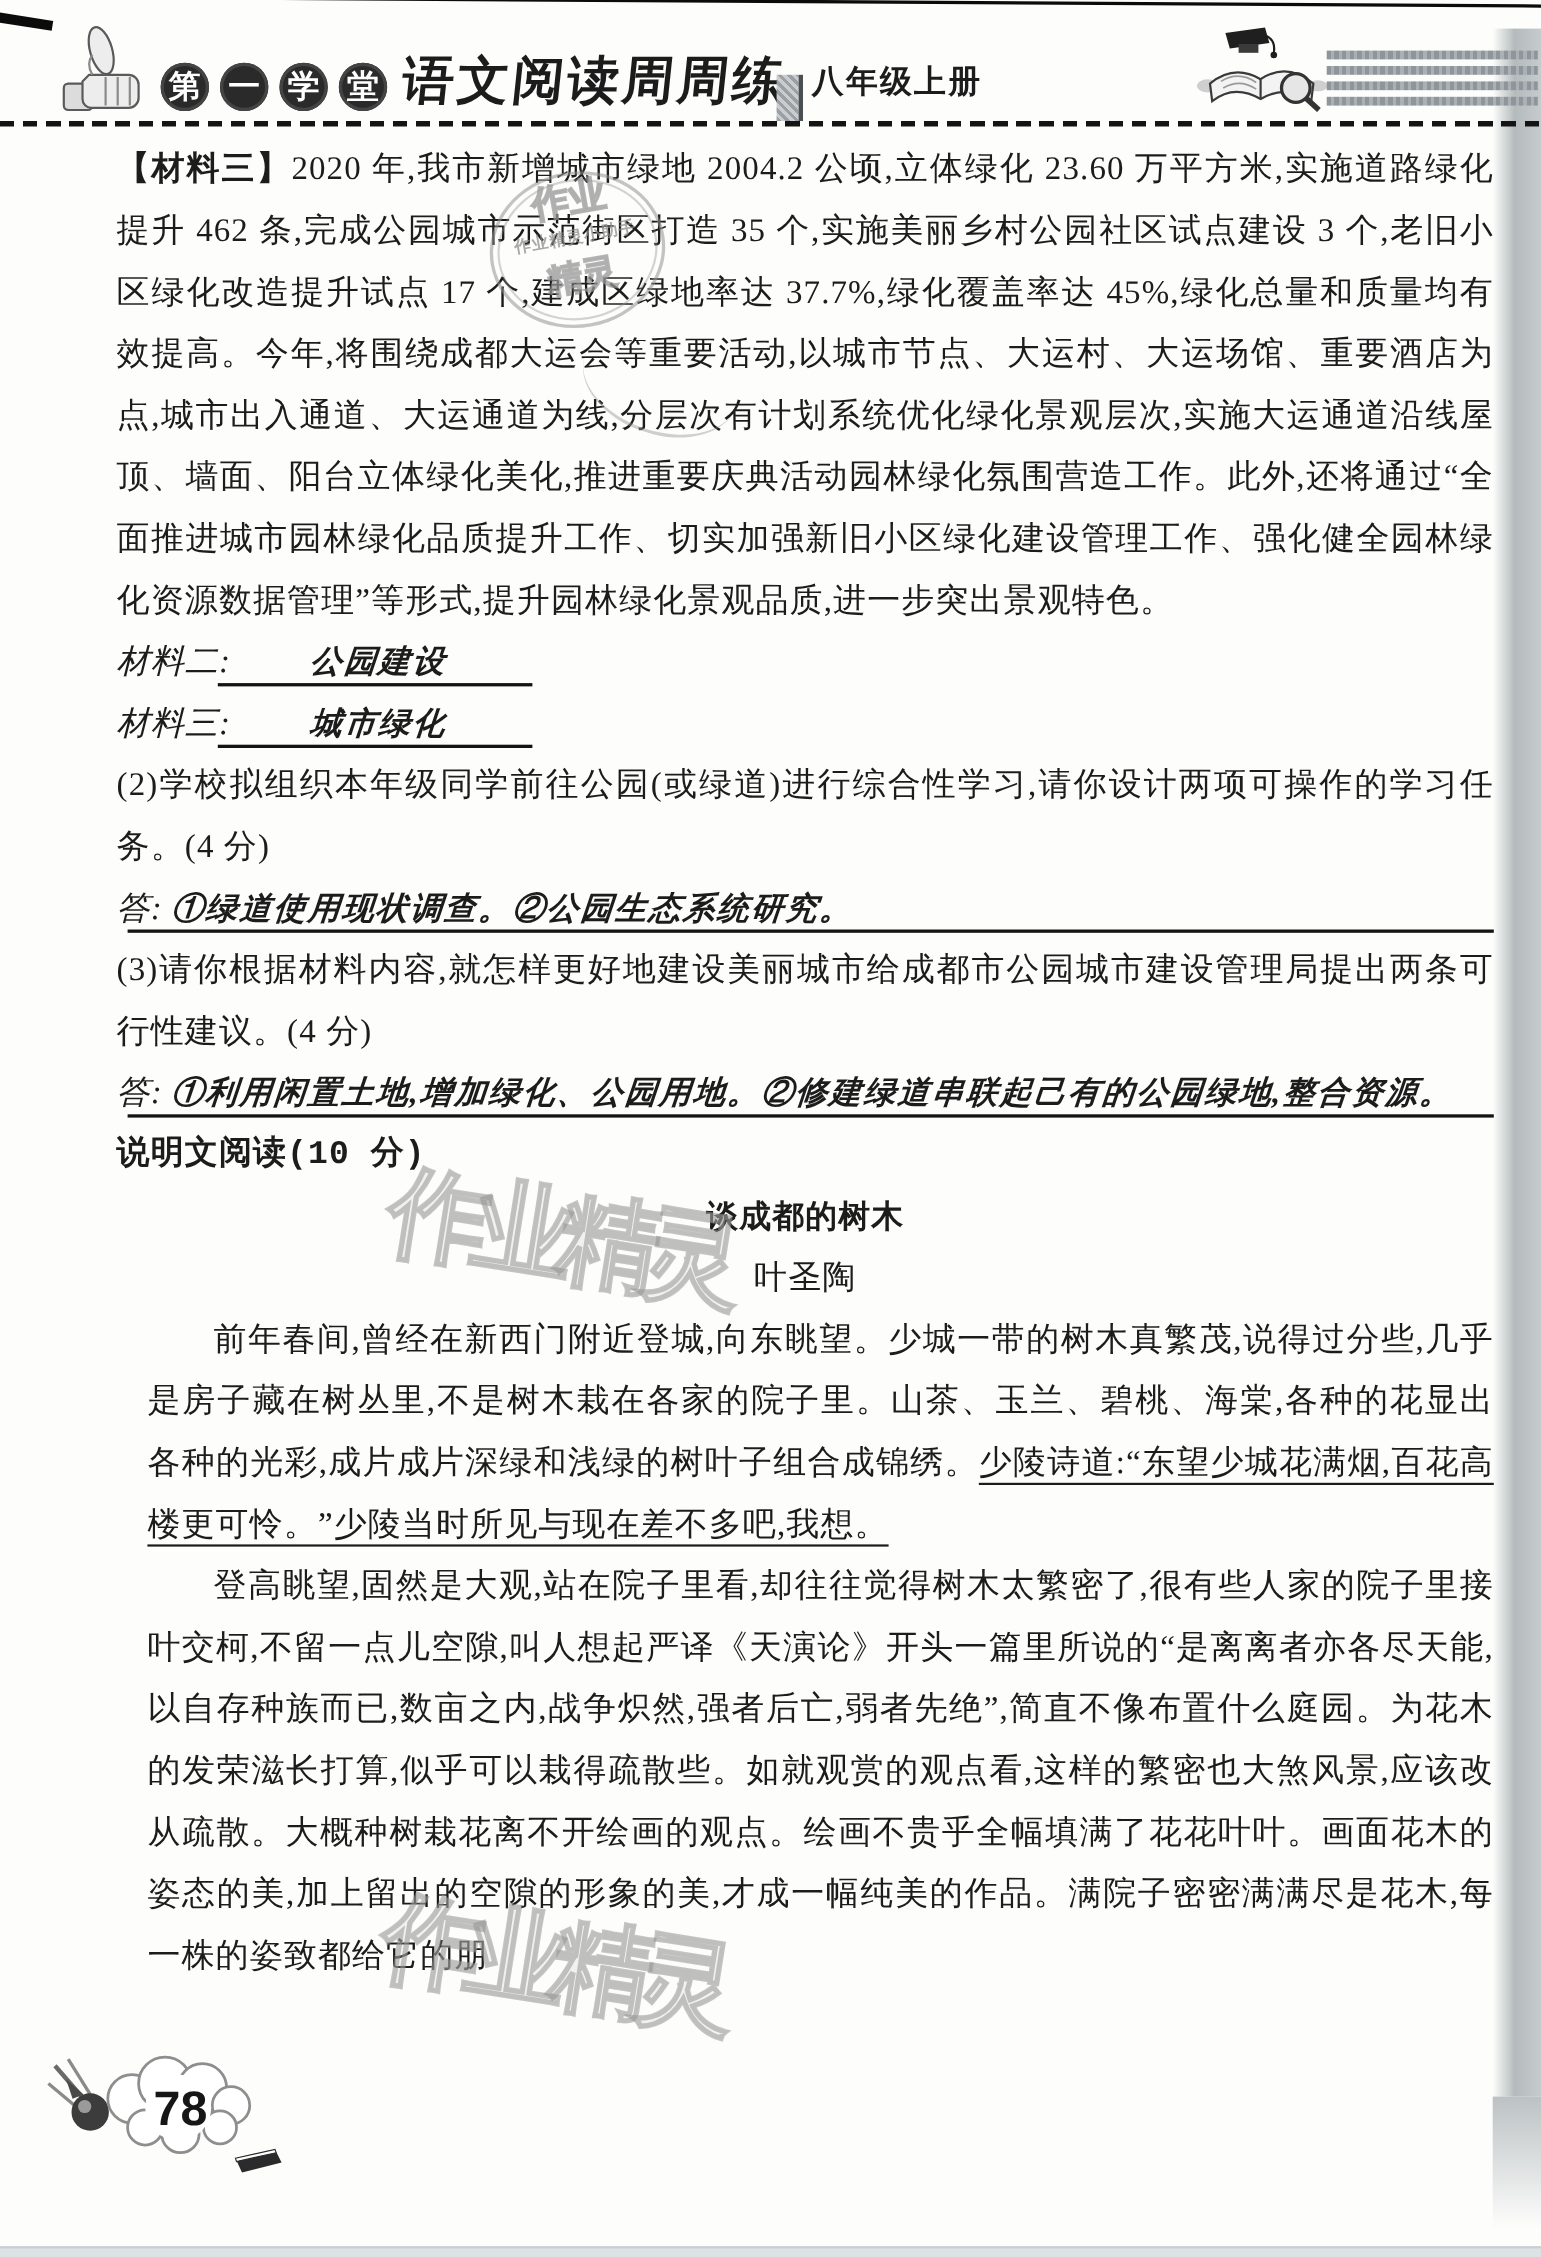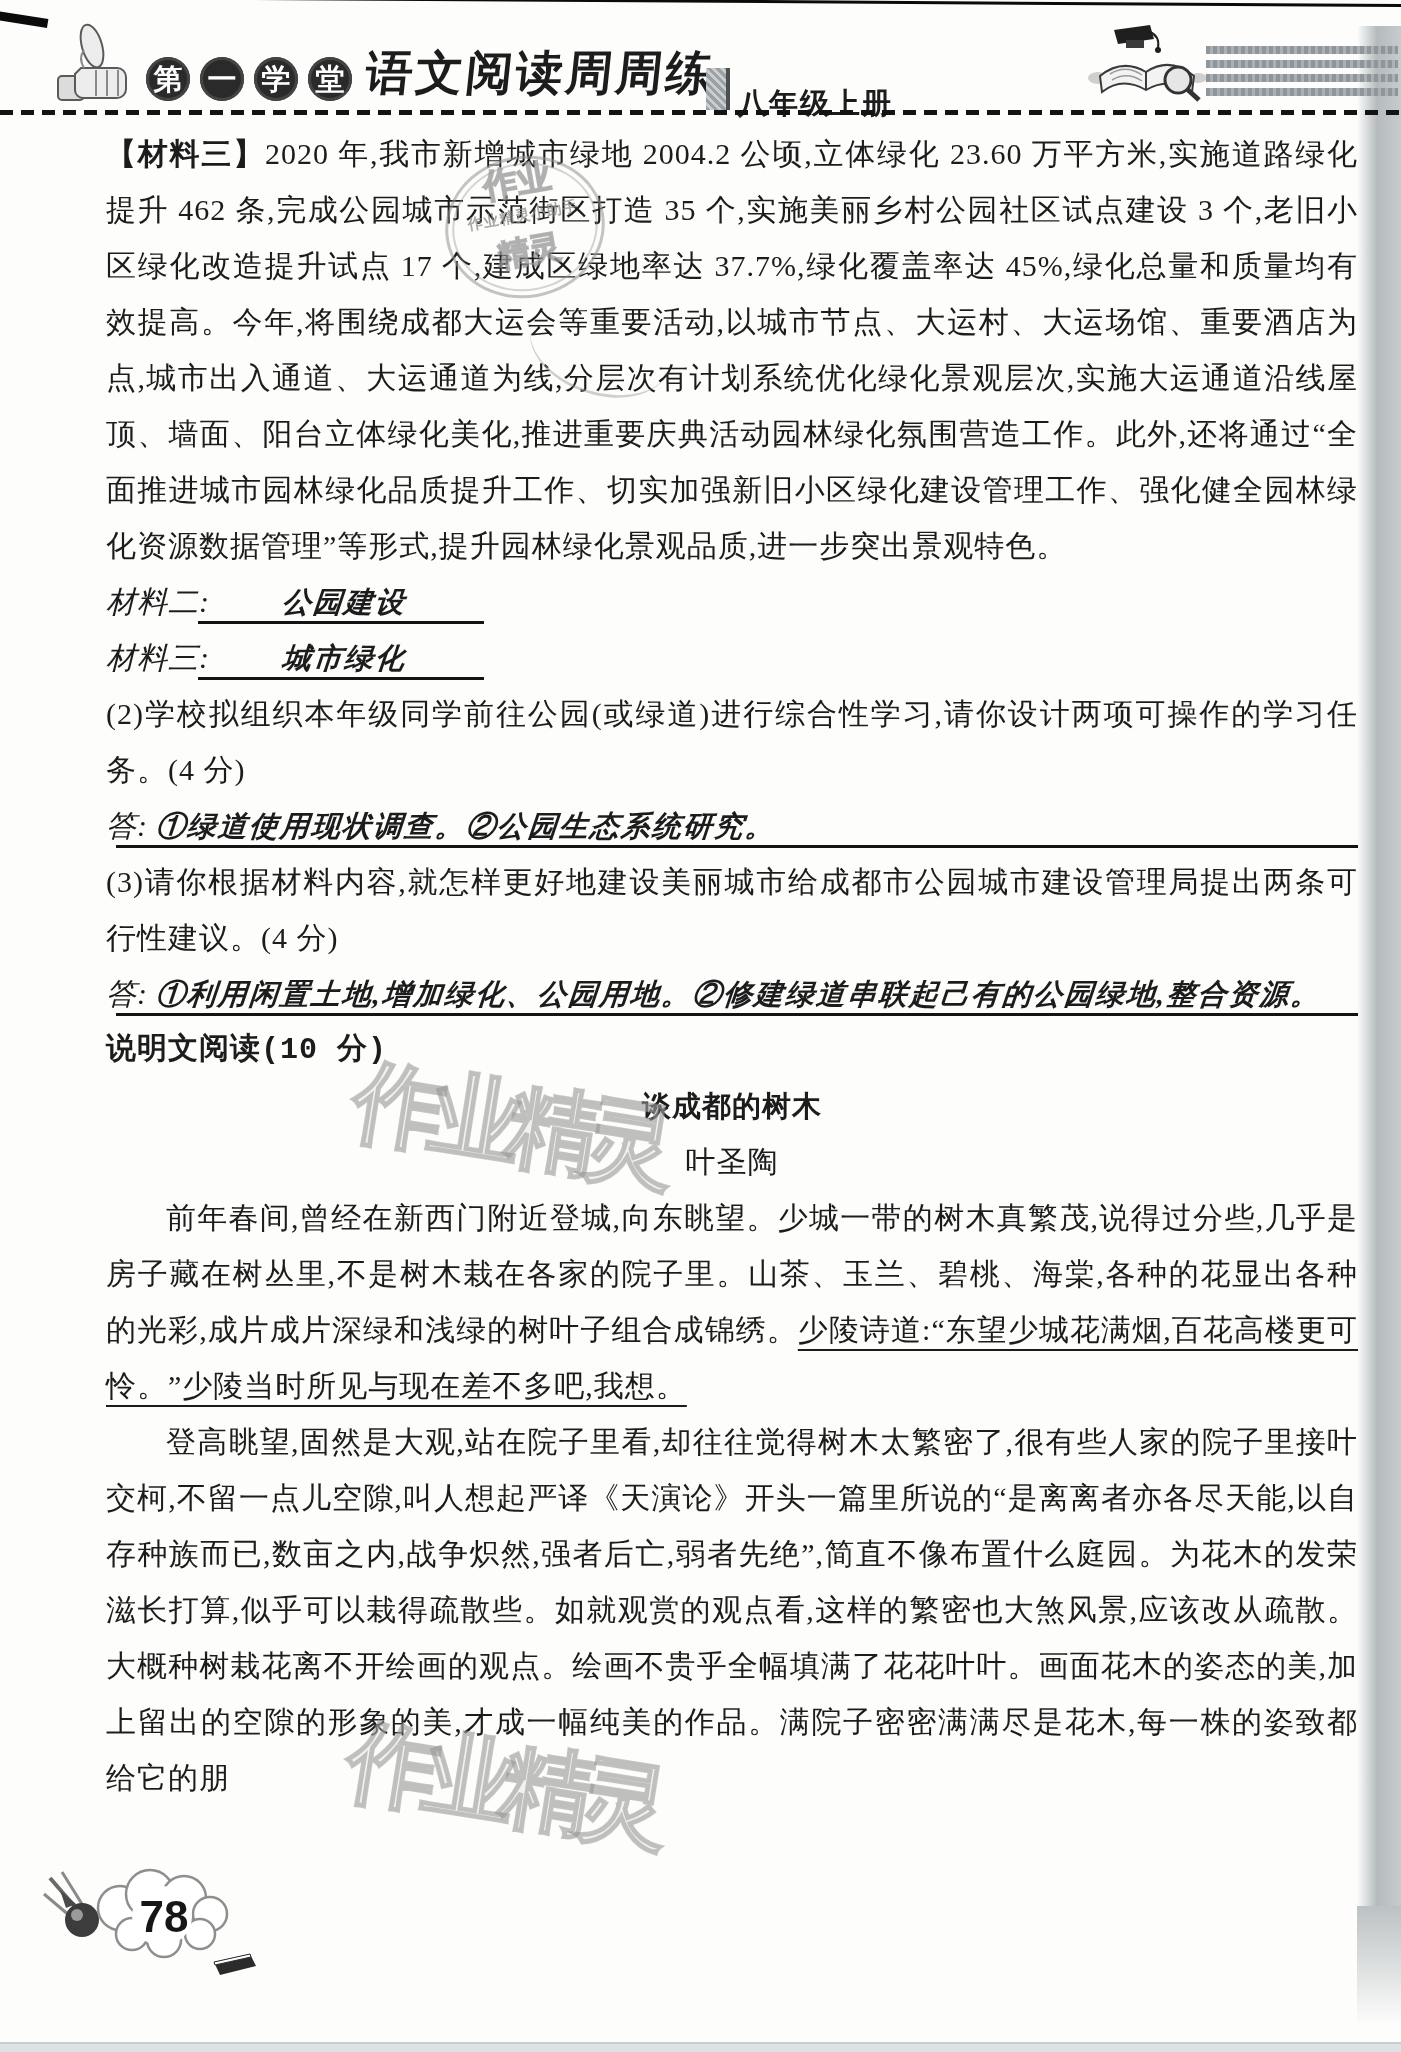--- a/index.html
+++ b/index.html
@@ -22,35 +22,35 @@
   .thumb-icon{position:absolute;left:54px;top:16px;}
   .series-circles{position:absolute;left:146px;top:57px;display:flex;gap:10px;}
   .circ{width:44px;height:44px;border-radius:50%;background:#2a2a2a;color:#fff;
         display:flex;align-items:center;justify-content:center;
         font:700 29px/1 "Liberation Sans","DejaVu Sans",sans-serif;box-shadow:inset 0 0 0 3px #444;}
   .brand-title{position:absolute;left:366px;top:42px;font-size:47px;font-weight:700;
         letter-spacing:3px;transform:skewX(-6deg);white-space:nowrap;}
   .vol-divider{position:absolute;left:706px;top:68px;width:20px;height:42px;
         background:repeating-linear-gradient(45deg,#9aa0a4 0 3px,#c9cdd0 3px 6px);
         border-right:4px solid #4a4f52;}
-  .volume{position:absolute;left:738px;top:86px;
+  .volume{position:absolute;left:738px;top:58px;
         font:700 29px/1.2 "Liberation Sans","DejaVu Sans",sans-serif;letter-spacing:2px;}
   .mascot-icon{position:absolute;left:1086px;top:22px;}
   .stripes{position:absolute;left:1206px;top:46px;width:192px;}
   .stripes div{height:8px;margin-bottom:6px;
         background:repeating-linear-gradient(90deg,#8f969b 0 4px,#aab0b4 4px 7px);}
   .dashed-rule{position:absolute;top:110px;left:0;width:100%;height:5px;
         background:repeating-linear-gradient(90deg,#141414 0 13px,transparent 13px 21px);}
 
   
   main{position:absolute;left:106px;top:126px;width:1252px;font-size:30px;line-height:56px;
        letter-spacing:1px;text-align:justify;}
   main p{margin:0;}
   .heiti{font-family:Liberation Sans, sans-serif;font-weight:700;}
-  .indent{text-indent:2em;}
+  .indent{text-indent:2em;margin-left:28px;}
   .ul-sent{text-decoration:underline;text-underline-offset:9px;text-decoration-thickness:2px;}
   .section-title{font-family:Liberation Mono, monospace;font-weight:700;
        text-align:left;}
   .article-title{text-align:center;font-family:"Liberation Sans","DejaVu Sans",sans-serif;
        font-weight:700;font-size:29px;}
   .author{text-align:center;}
 
   .ans-row{display:flex;height:56px;line-height:56px;font-style:italic;}
   .ans-label{flex:none;}
   .blank{flex:1;position:relative;padding-left:8px;}

